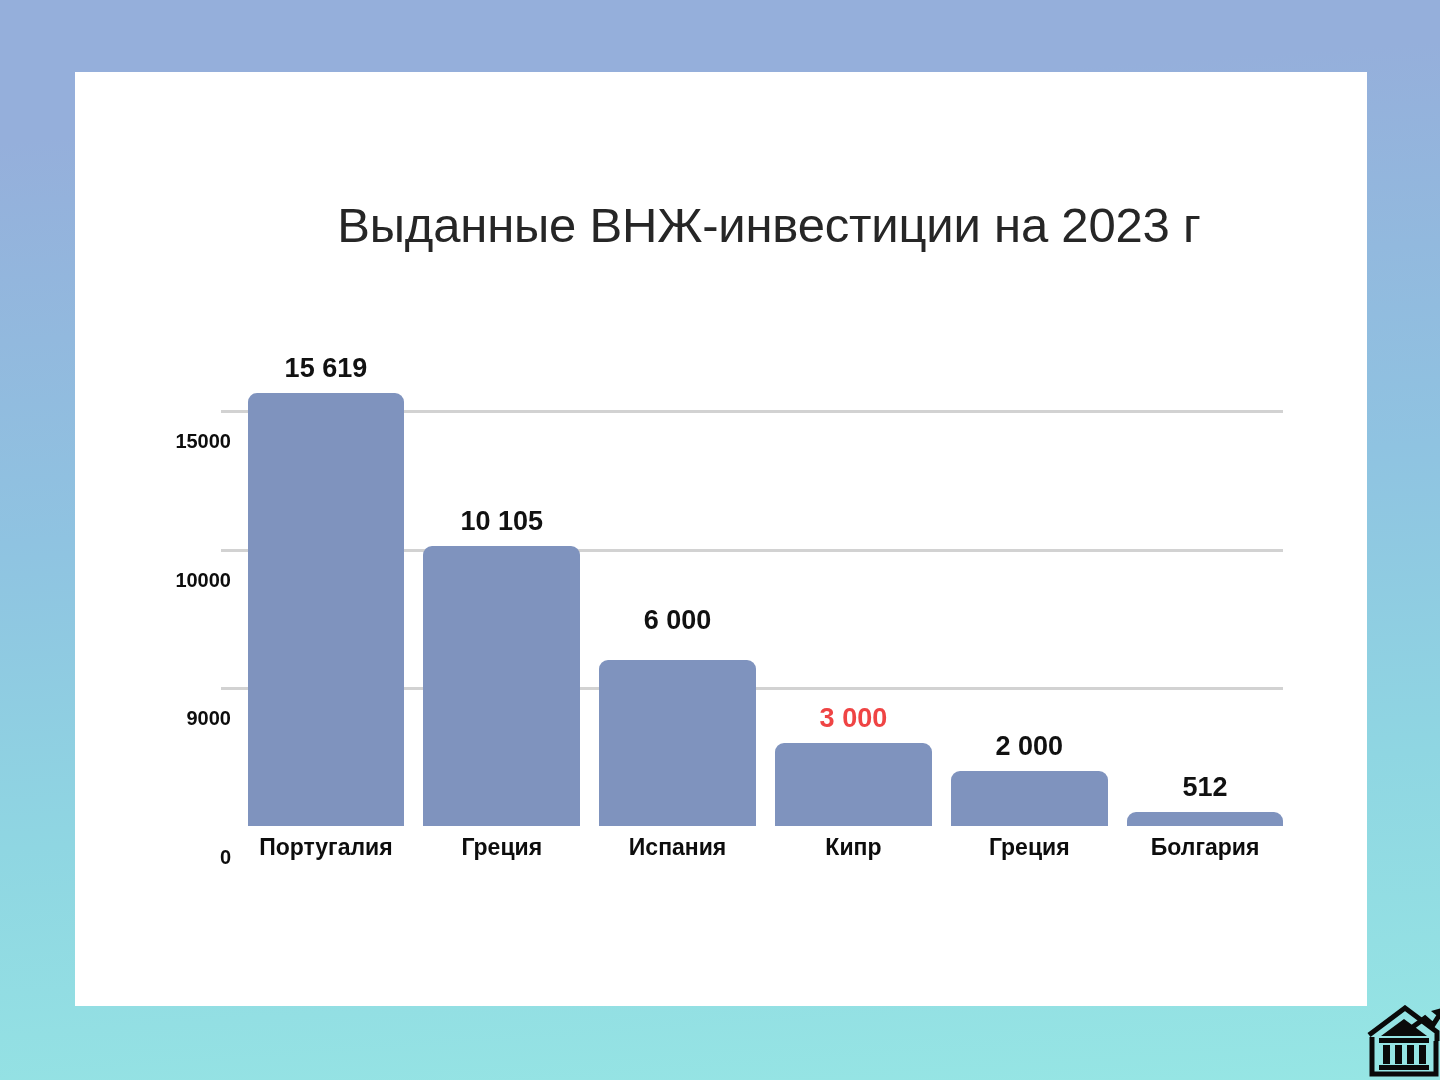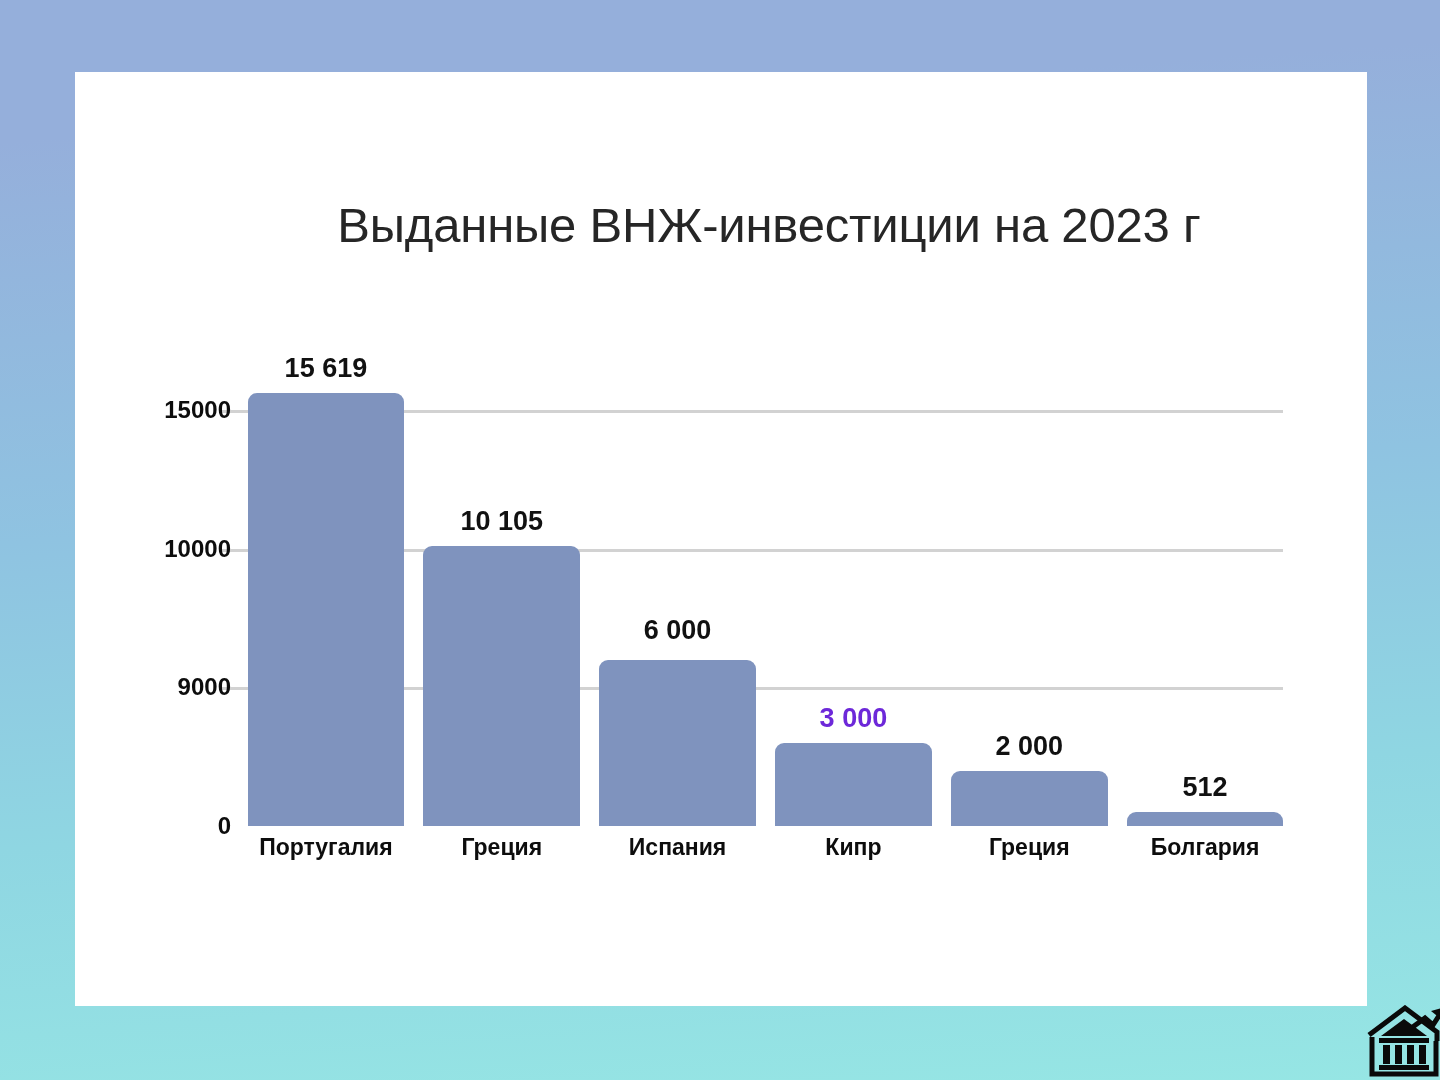--- a/index.html
+++ b/index.html
@@ -73,25 +73,26 @@
     height: 3px;
     background: #d2d2d2;
   }
 
   
   .ytick {
     position: absolute;
     left: 0;
     width: 68px;
     text-align: right;
-    font-size: 24px;
+    font-size: 20px;
     font-weight: bold;
     color: #0d0d0d;
     transform: translateY(-50%);
     white-space: nowrap;
+    margin-top: 31px;
   }
 
   
   .bars-layer {
     position: absolute;
     left: 75px;
     top: 0;
     width: 1055px;
     height: 444px;   
   }
@@ -184,26 +185,26 @@
             <div class="bar-value" style="bottom: 442.427px; color: rgb(17, 17, 17);">15 619</div>
             <div class="cat-label">Португалия</div>
           </div>
           <div class="bar-slot" style="left: 175.833px; width: 175.833px;">
             <div class="bar" style="height: 280.414px; left: 9.5px; width: 156.833px; background: rgb(127, 147, 190);"></div>
             <div class="bar-value" style="bottom: 289.414px; color: rgb(17, 17, 17);">10 105</div>
             <div class="cat-label">Греция</div>
           </div>
           <div class="bar-slot" style="left: 351.667px; width: 175.833px;">
             <div class="bar" style="height: 166.5px; left: 9.5px; width: 156.833px; background: rgb(127, 147, 190);"></div>
-            <div class="bar-value" style="bottom: 180px; color: rgb(17, 17, 17);">6 000</div>
+            <div class="bar-value" style="bottom: 190px; color: rgb(17, 17, 17);">6 000</div>
             <div class="cat-label">Испания</div>
           </div>
           <div class="bar-slot" style="left: 527.5px; width: 175.833px;">
             <div class="bar" style="height: 83.25px; left: 9.5px; width: 156.833px; background: rgb(127, 147, 190);"></div>
-            <div class="bar-value" style="bottom: 92.25px; color: #6d28d9; text-align: center;">3 000</div>
+            <div class="bar-value" style="bottom: 92.25px; color: #ef4444; text-align: center;">3 000</div>
             <div class="cat-label">Кипр</div>
           </div>
           <div class="bar-slot" style="left: 703.333px; width: 175.833px;">
             <div class="bar" style="height: 55.5px; left: 9.5px; width: 156.833px; background: rgb(127, 147, 190);"></div>
             <div class="bar-value" style="bottom: 64.5px; color: rgb(17, 17, 17);">2 000</div>
             <div class="cat-label">Греция</div>
           </div>
           <div class="bar-slot" style="left: 879.167px; width: 175.833px; text-align: right;">
             <div class="bar" style="height: 14.208px; left: 9.5px; width: 156.833px; background: rgb(127, 147, 190);"></div>
             <div class="bar-value" style="bottom: 23.208px; color: rgb(17, 17, 17);">512</div>

